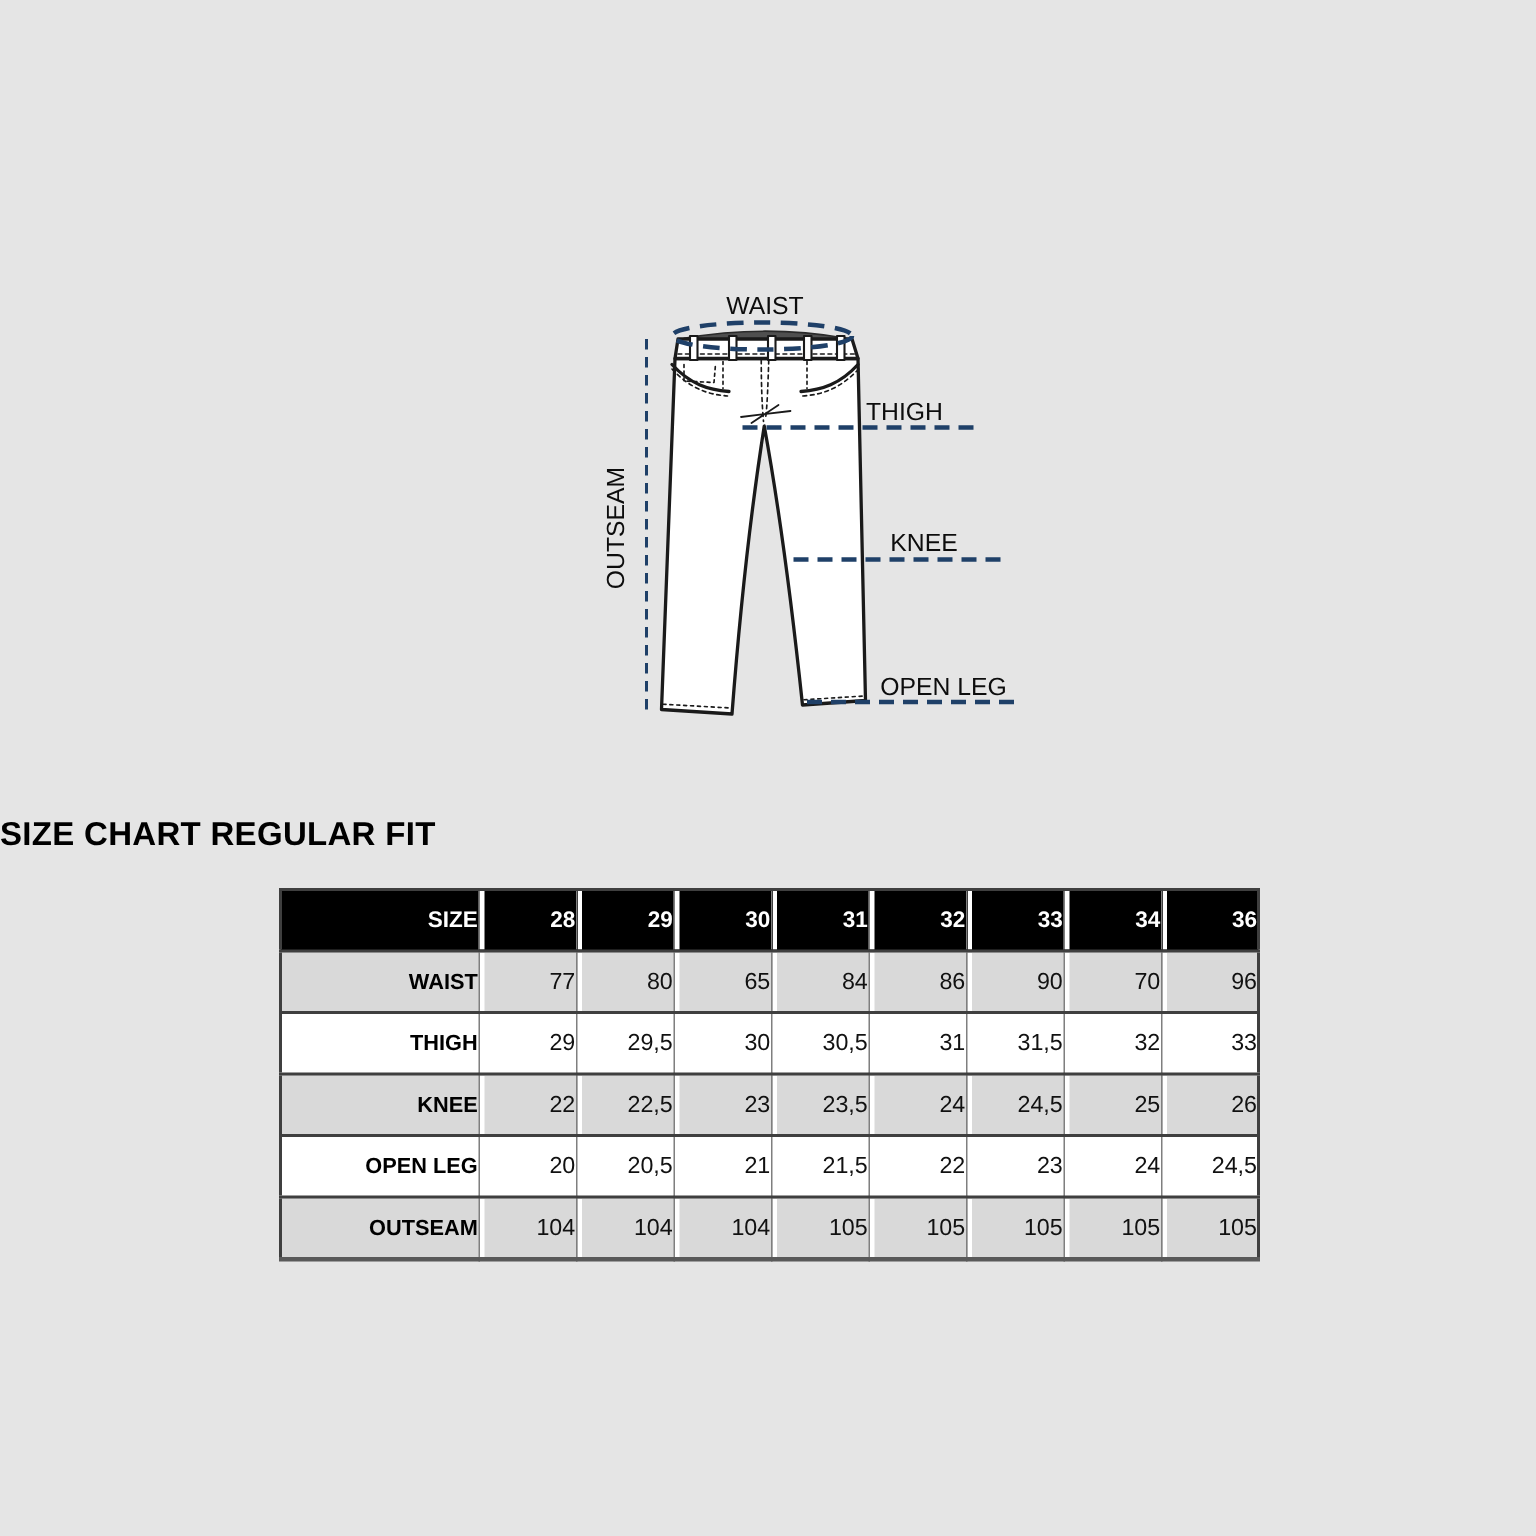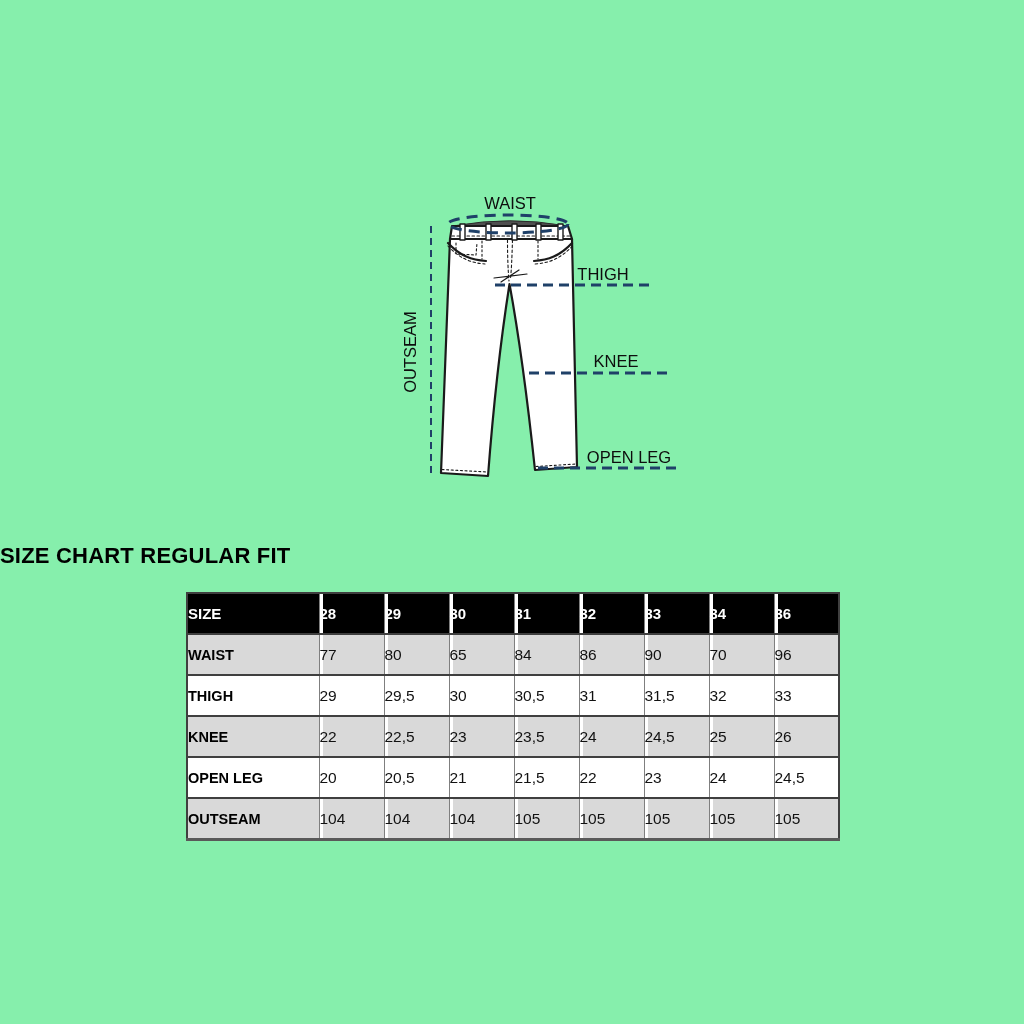--- a/index.html
+++ b/index.html
@@ -1,20 +1,20 @@
 <!DOCTYPE html>
 <html><head>
 <meta charset="utf-8">
 <style>
   html, body { margin: 0; padding: 0; background: #ffffff; }
   .canvas {
     position: relative;
     width: 1024px;
     height: 1024px;
-    background: #86efac;
+    background: #e5e5e5;
     font-family: "Liberation Sans", sans-serif;
     overflow: hidden;
   }
 
   
   .diagram {
     position: absolute;
     left: 398px;
     top: 186px;
     width: 302px;
@@ -45,21 +45,21 @@
     top: 592px;
     width: 652px;
     border-collapse: collapse;
     table-layout: fixed;
     border: 2px solid #3f3f3f;
     border-bottom: 3px solid #595959;
   }
   .size-table th, .size-table td {
     height: 39px;
     padding: 0;
-    text-align: left;
+    text-align: right;
     vertical-align: middle;
     white-space: nowrap;
   }
   .size-table thead th {
     background: #000000;
     color: #ffffff;
     font-weight: 700;
     font-size: 15px;
   }
   .size-table tbody tr { border-top: 2px solid #3f3f3f; background: #ffffff; }

